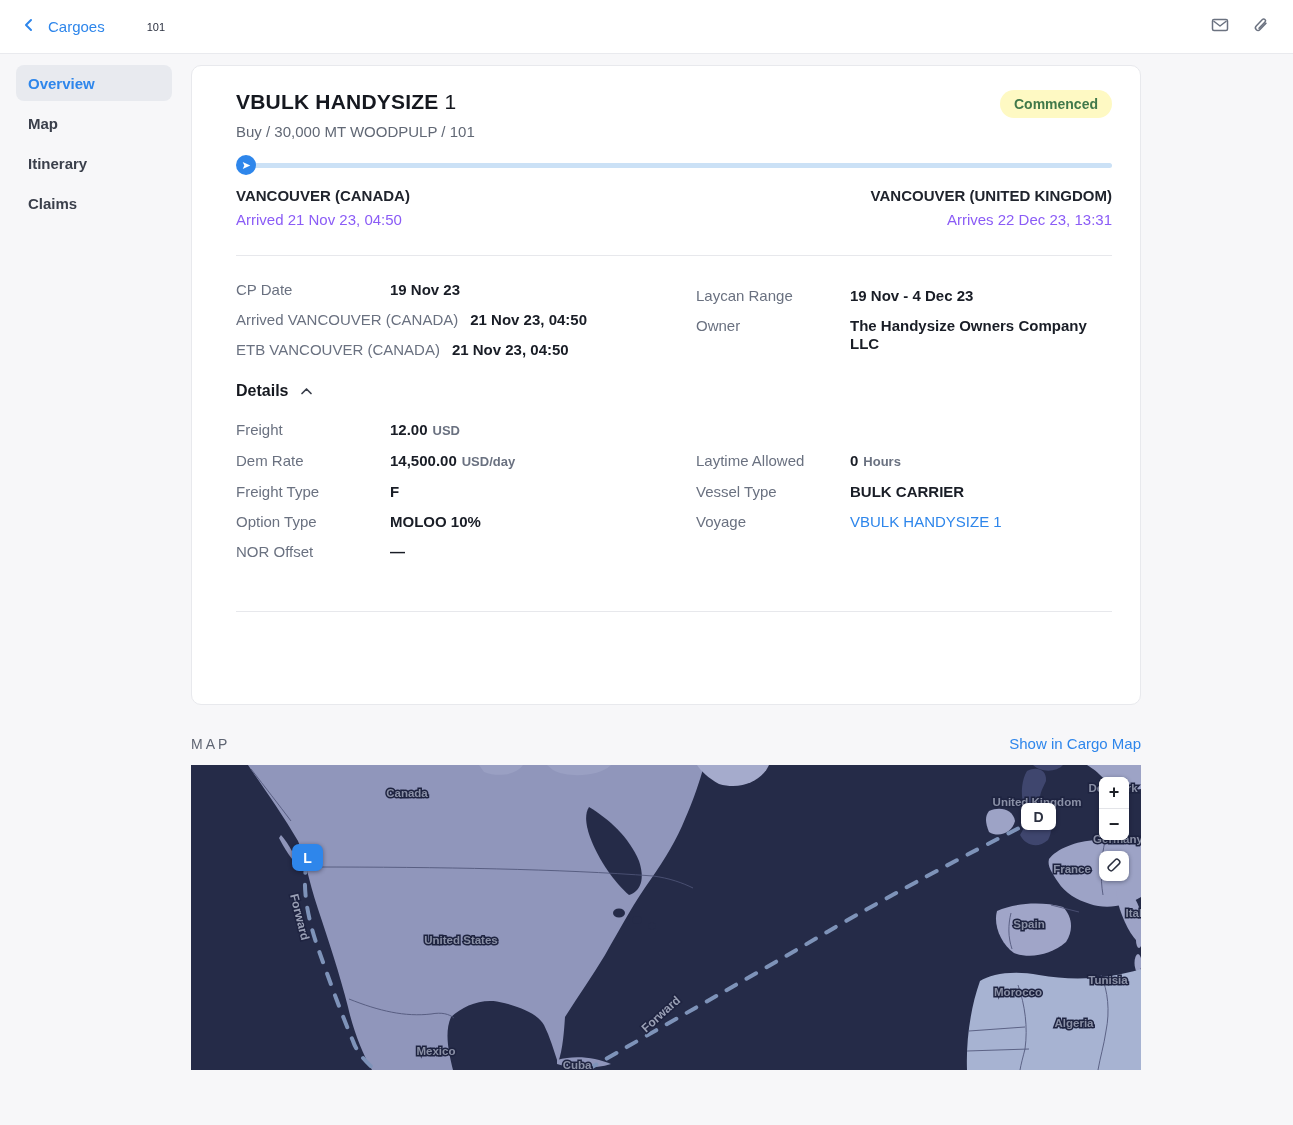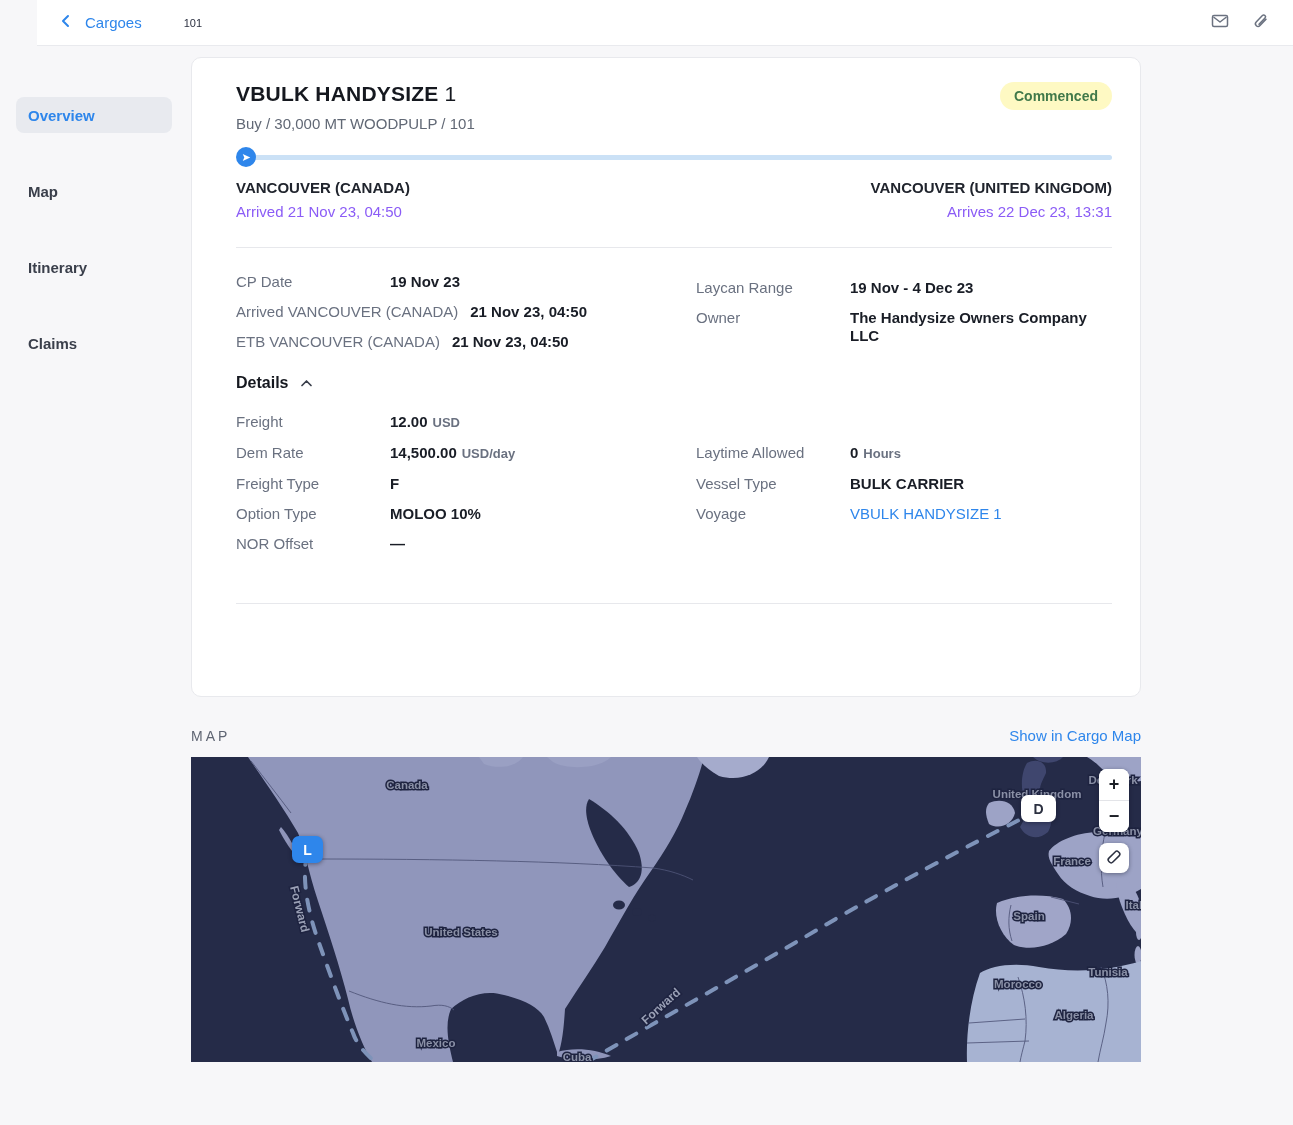--- a/index.html
+++ b/index.html
@@ -1,34 +1,34 @@
 <!DOCTYPE html>
 <html><head>
 <meta charset="utf-8">
 <style>
   * { margin:0; padding:0; box-sizing:border-box; }
   html,body { width:1293px; height:1125px; }
   body { font-family:"Liberation Sans", sans-serif; background:#f7f7f9; color:#191d26; overflow:hidden; }
 
   
-  .topbar { height:46px; background:#fff; border-bottom:1px solid #e9eaee;
-            display:flex; align-items:center; padding:0 18px 0 22px;margin-left:37px; }
+  .topbar { height:54px; background:#fff; border-bottom:1px solid #e9eaee;
+            display:flex; align-items:center; padding:0 18px 0 22px; }
   .topbar .back { display:flex; align-items:center; gap:12px; cursor:pointer; }
   .topbar .back-link { color:#2e86eb; font-size:15px; }
   .topbar .top-id { color:#2b3040; font-size:11px; margin-left:42px; }
   .topbar .spacer { flex:1; }
   .icon-btn { width:30px; height:30px; display:flex; align-items:center; justify-content:center;
               background:none; border:none; cursor:pointer; margin-left:10px; }
 
   
   .layout { display:flex; padding:11px 0 0 16px; }
   .sidebar { width:156px; flex:0 0 156px; }
   .side-item { height:36px; margin-bottom:4px; display:flex; align-items:center;
                padding-left:12px; border-radius:8px; font-size:15px; font-weight:600;
-               color:#3a3f4b; cursor:pointer;margin-top:40px; }
+               color:#3a3f4b; cursor:pointer; }
   .side-item.active { background:#e8eaef; color:#2e86eb; }
 
   .content { width:950px; flex:0 0 950px; margin-left:19px; }
 
   
   .card { background:#fff; border:1px solid #e8e9ed; border-radius:10px;
           padding:24px 28px 92px 44px; }
   .card-head { display:flex; justify-content:space-between; align-items:flex-start; }
   .card-title { font-size:21px; font-weight:700; color:#15181f; letter-spacing:.2px; }
   .card-title .title-no { font-weight:400; }

